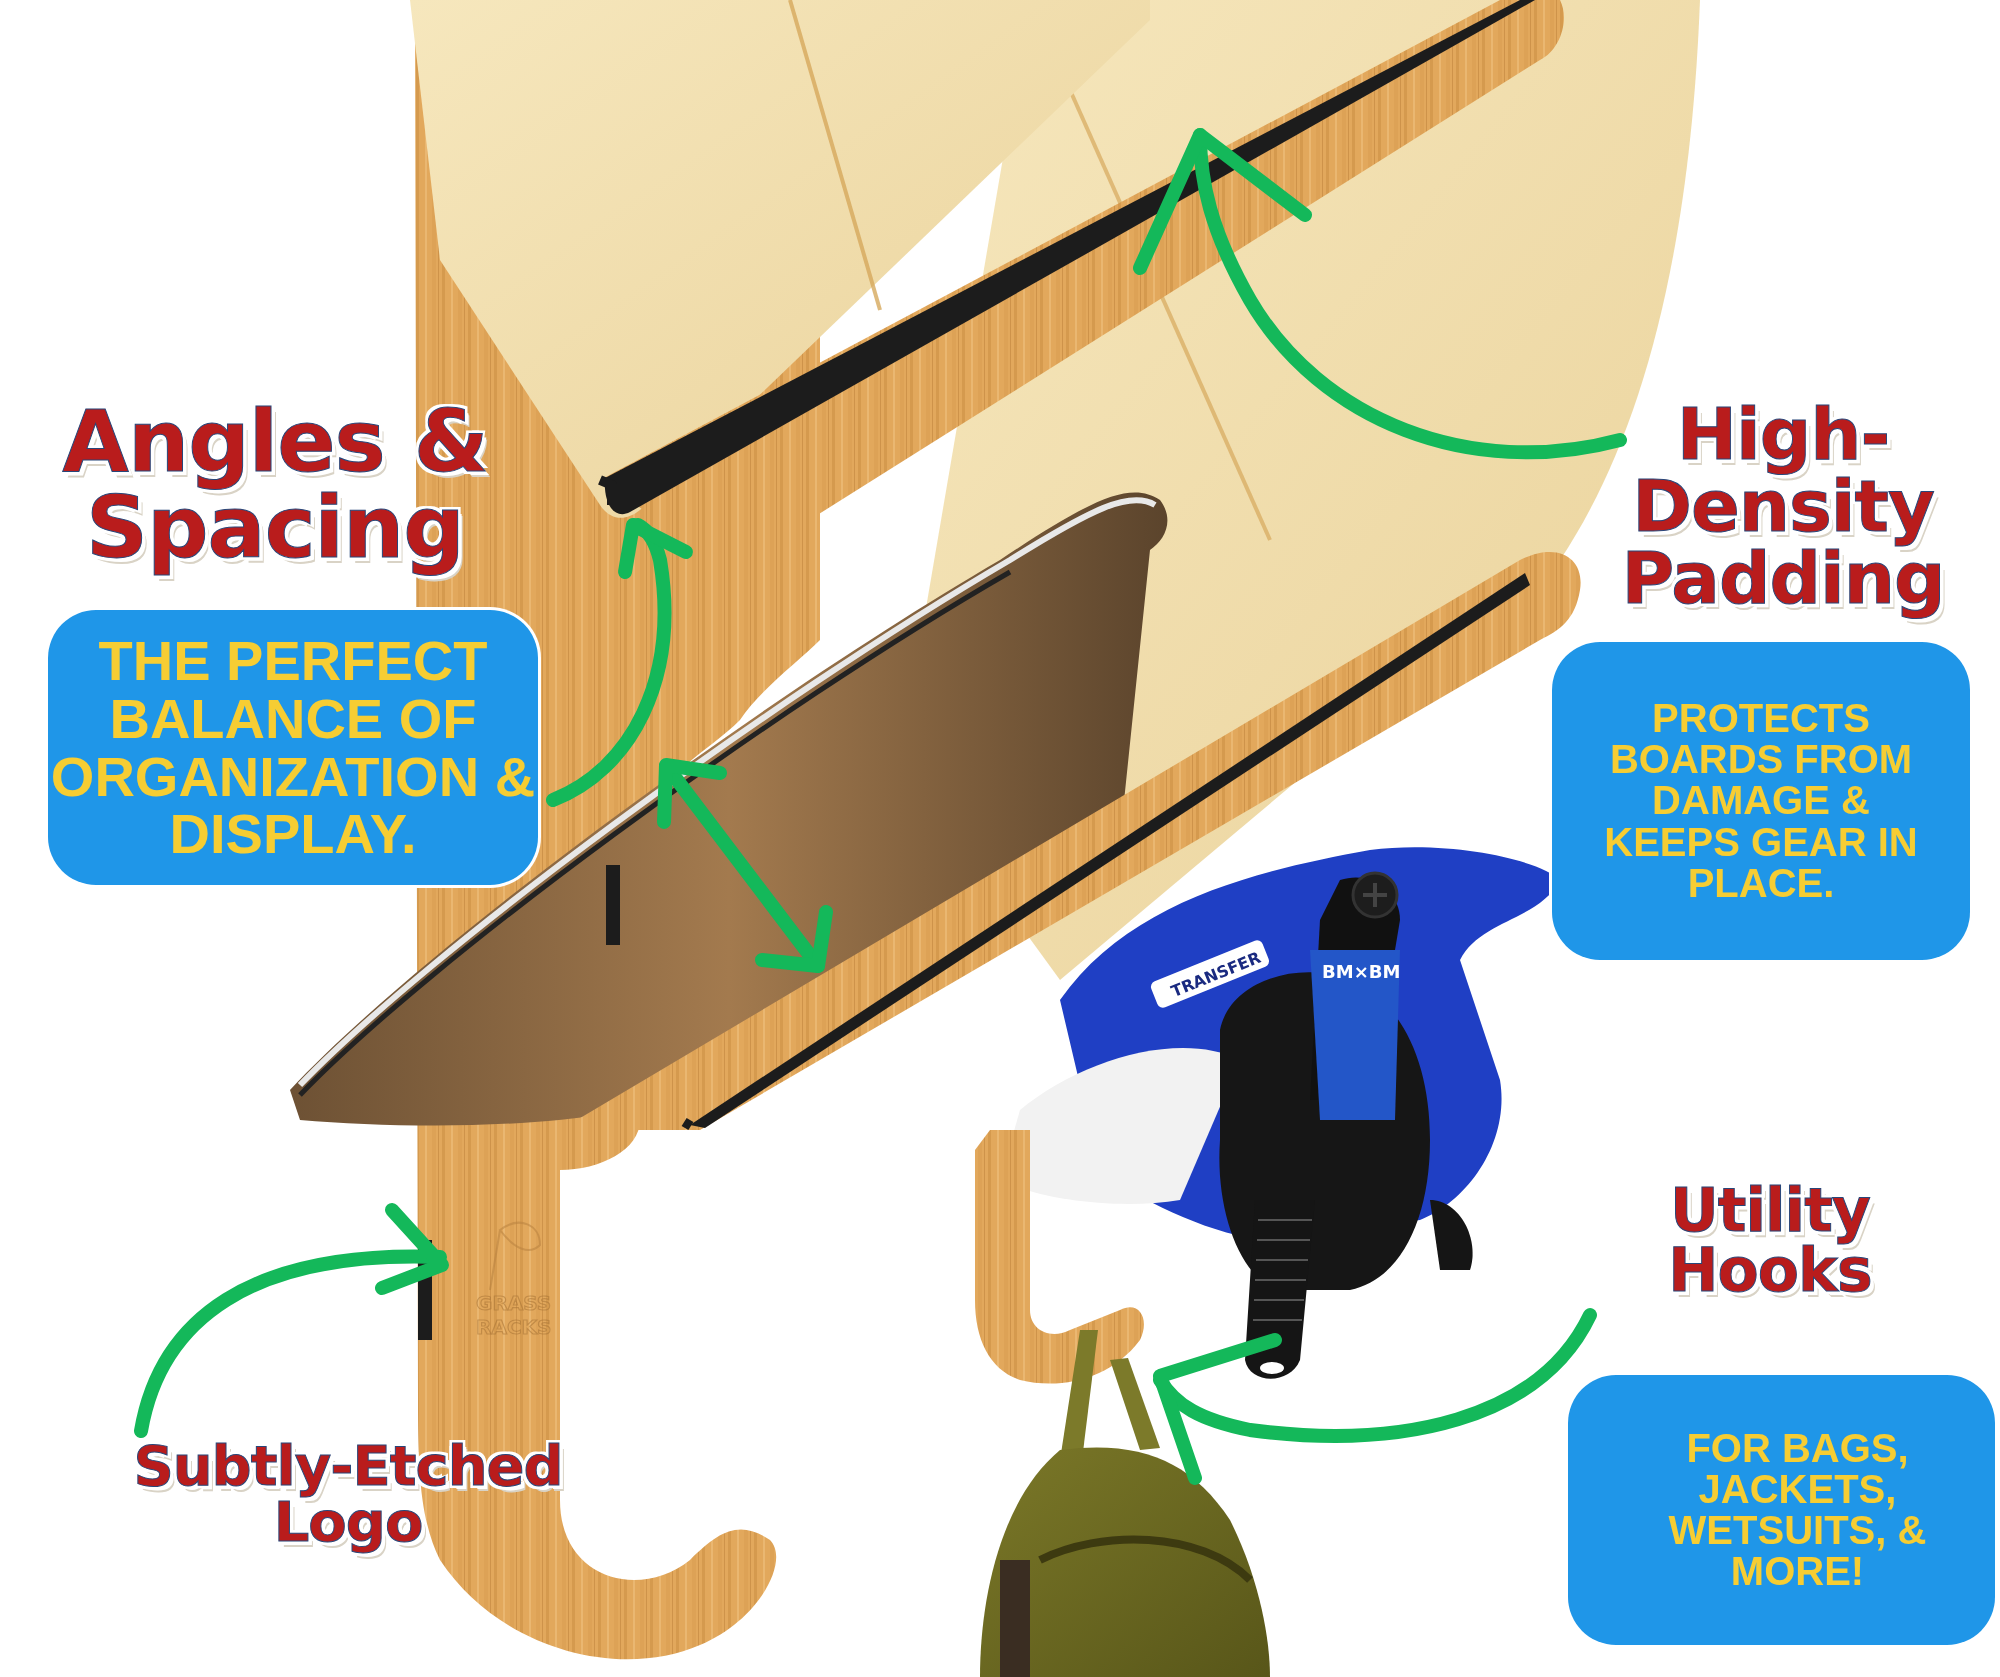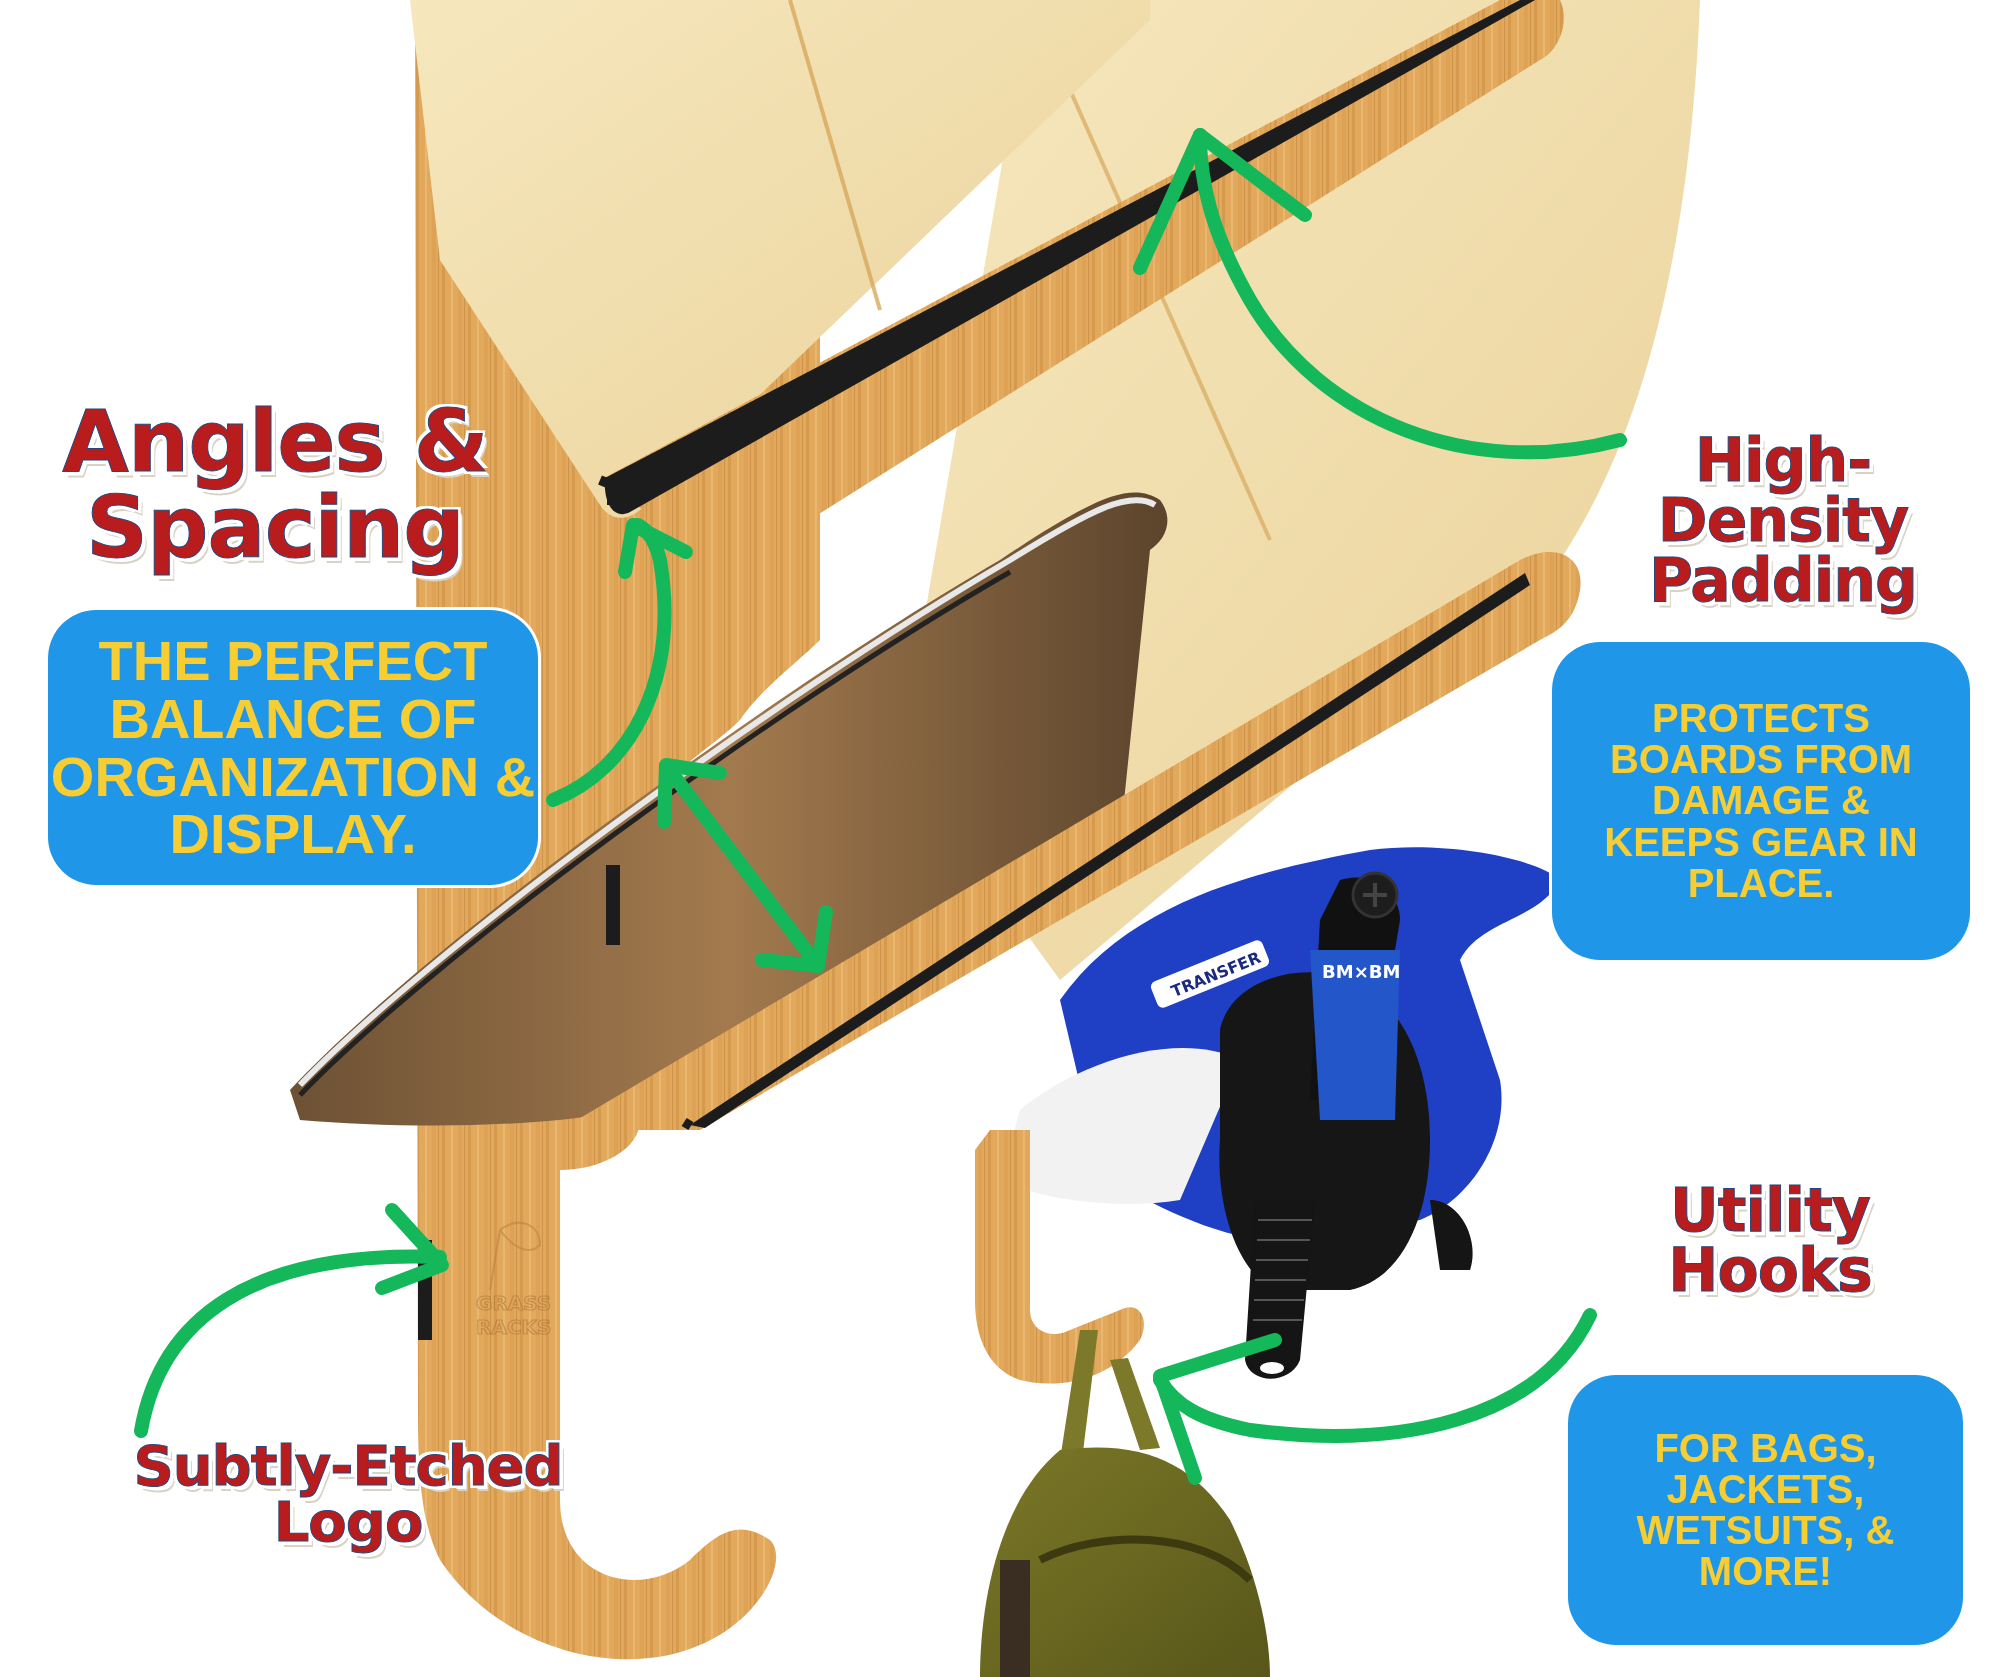--- a/index.html
+++ b/index.html
@@ -148,38 +148,38 @@
   <span>Angles &amp;</span>
   <span>Spacing</span>
 </div>
 <div class="callout" style="left:48px; top:610px; width:490px; height:275px; font-size:56px;">
   <span>THE PERFECT</span>
   <span>BALANCE OF</span>
   <span>ORGANIZATION &amp;</span>
   <span>DISPLAY.</span>
 </div>
 
-<div class="heading" style="left:1578px; top:398px; width:410px; font-size:60px;margin-top:32px;">
+<div class="heading" style="left:1578px; top:398px; width:410px; font-size:72px;">
   <span>High-</span>
   <span>Density</span>
   <span>Padding</span>
 </div>
 <div class="callout" style="left:1552px; top:642px; width:418px; height:318px; font-size:40px;align-items:center;">
   <span>PROTECTS</span>
   <span>BOARDS FROM</span>
   <span>DAMAGE &amp;</span>
   <span>KEEPS GEAR IN</span>
   <span>PLACE.</span>
 </div>
 
 <div class="heading" style="left:1590px; top:1180px; width:360px; font-size:60px;">
   <span>Utility</span>
   <span>Hooks</span>
 </div>
-<div class="callout" style="left:1568px; top:1375px; width:395px; height:270px; font-size:40px;">
+<div class="callout" style="left:1568px; top:1375px; width:395px; height:270px; font-size:40px;padding-left:32px;">
   <span>FOR BAGS,</span>
   <span>JACKETS,</span>
   <span>WETSUITS, &amp;</span>
   <span>MORE!</span>
 </div>
 
 <div class="heading" style="left:3px; top:1438px; width:690px; font-size:56px;">
   <span>Subtly-Etched</span>
   <span>Logo</span>
 </div>

